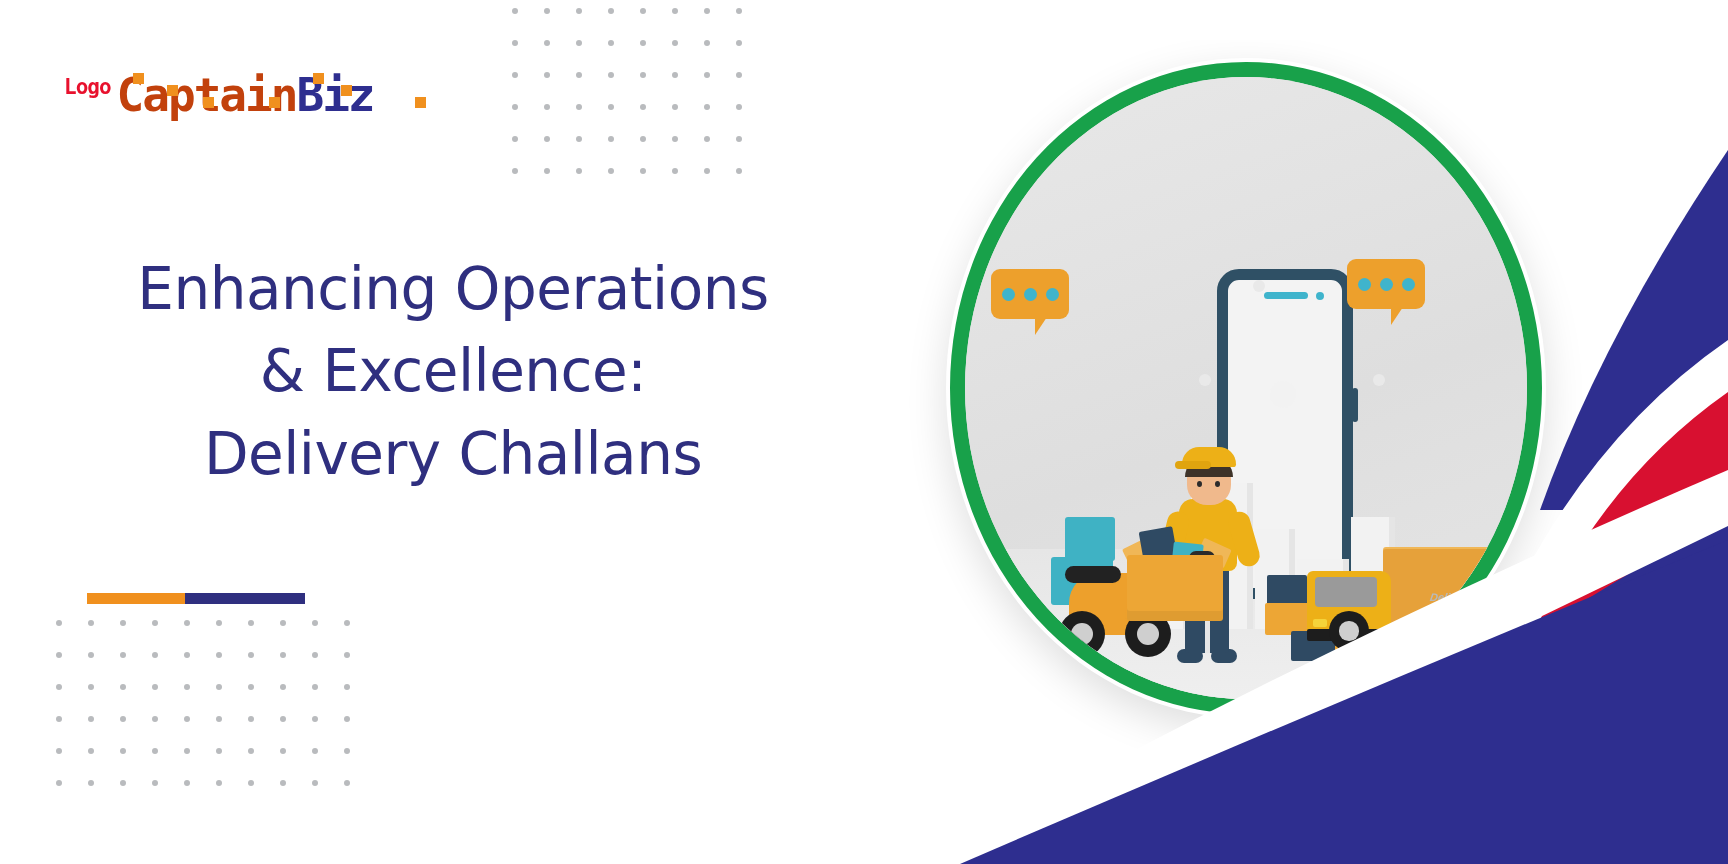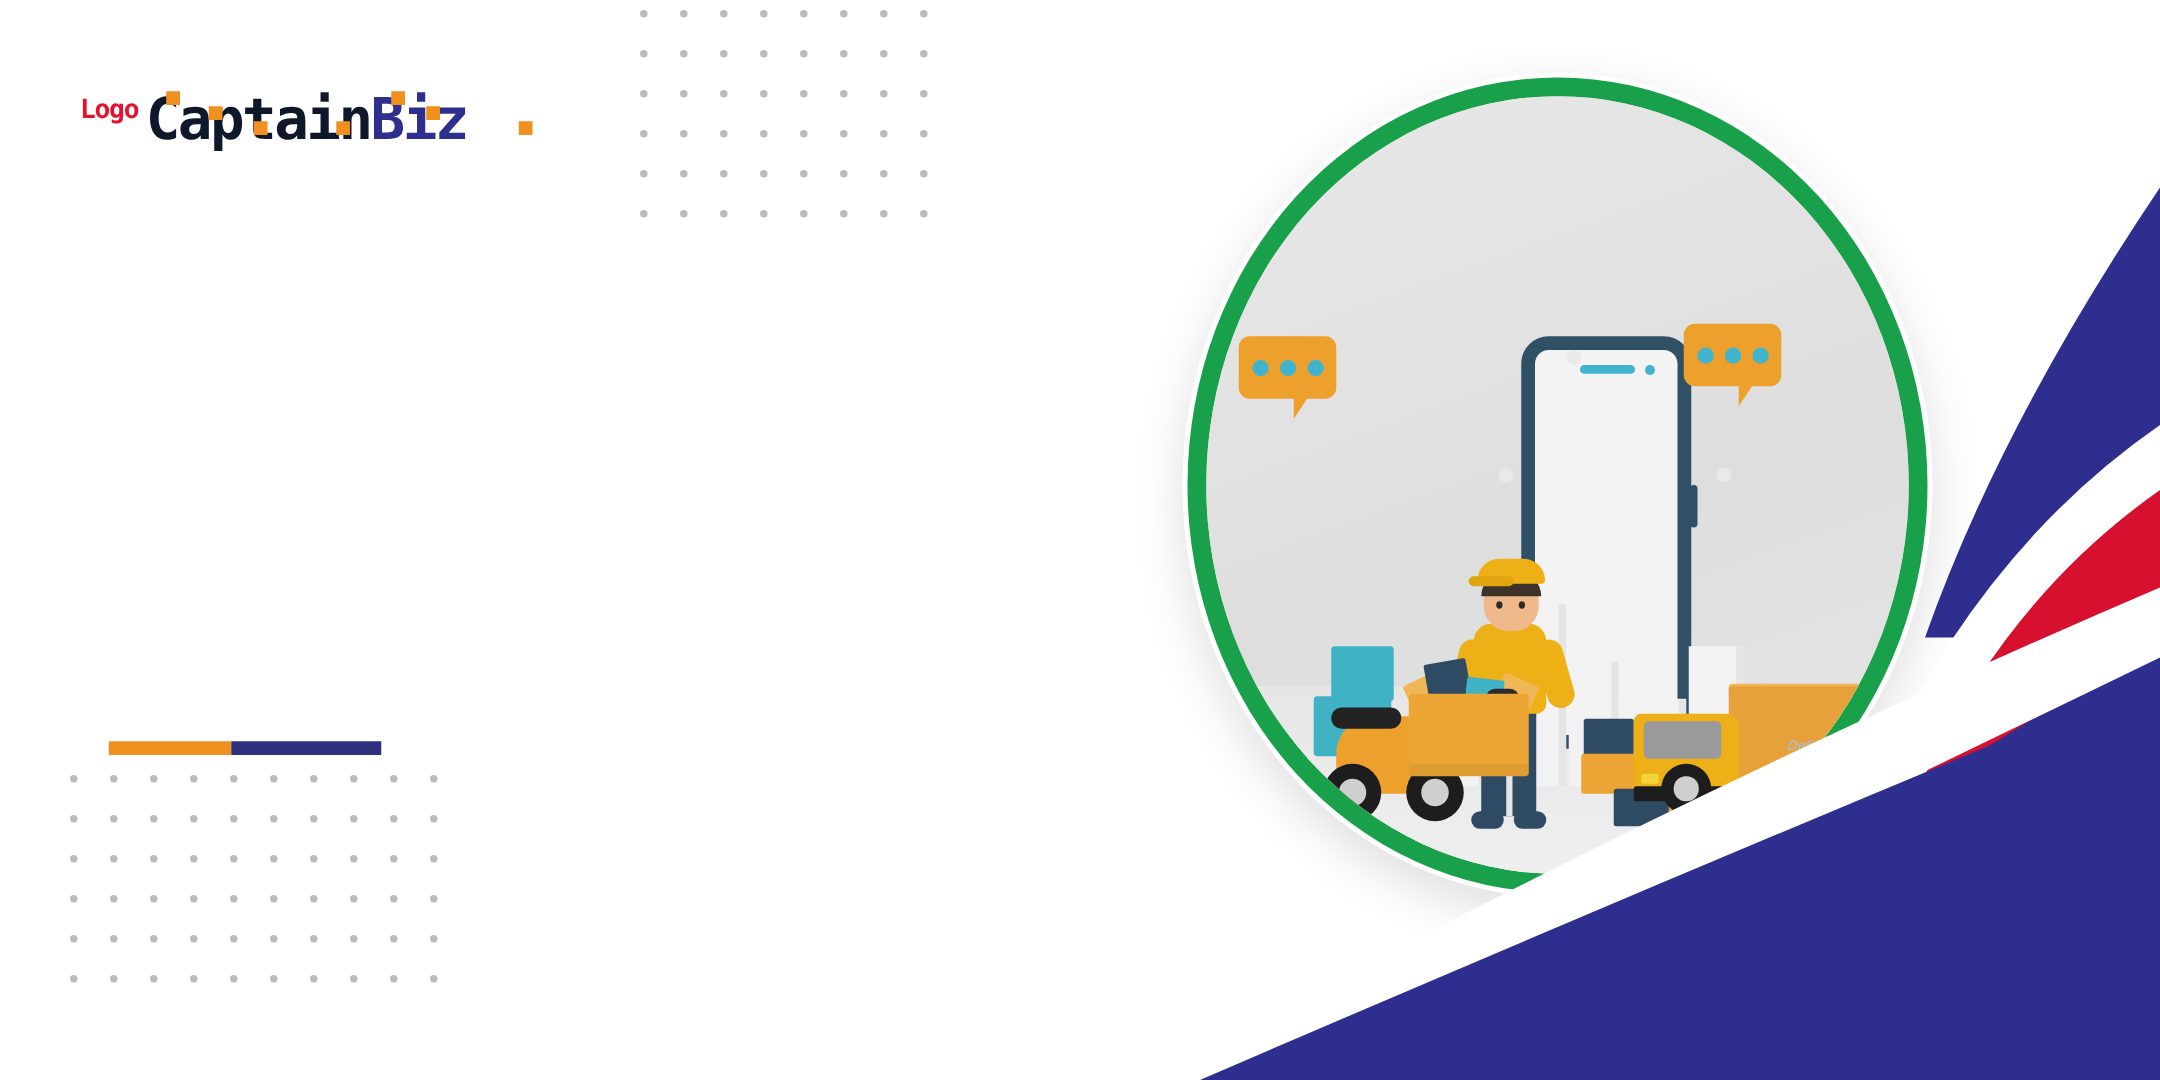--- a/index.html
+++ b/index.html
@@ -231,32 +231,37 @@
       <i class="dot" style="left: 96px; top: 160px; background: rgb(185, 187, 190);"></i>
       <i class="dot" style="left: 128px; top: 160px; background: rgb(185, 187, 190);"></i>
       <i class="dot" style="left: 160px; top: 160px; background: rgb(185, 187, 190);"></i>
       <i class="dot" style="left: 192px; top: 160px; background: rgb(185, 187, 190);"></i>
       <i class="dot" style="left: 224px; top: 160px; background: rgb(185, 187, 190);"></i>
     </div>
 
   <div class="logo-wrap">
     <span class="logo-badge" style="color: rgb(232, 17, 45);">Logo</span>
     <span class="logo-word" style="position:relative;">
-      <span class="lg" style="color: #0f172a;">Captain</span>
+      <span class="lg" style="color: #c2410c;">Captain</span>
         <span class="lb" style="color: rgb(46, 46, 143);">Biz</span>
       <i class="dot-acc" style="left: 16px; top: 1px; background: rgb(240, 144, 30);"></i>
       <i class="dot-acc" style="left: 50px; top: 13px; background: rgb(240, 144, 30);"></i>
       <i class="dot-acc" style="left: 86px; top: 25px; background: rgb(240, 144, 30);"></i>
       <i class="dot-acc" style="left: 152px; top: 25px; background: rgb(240, 144, 30);"></i>
       <i class="dot-acc" style="left: 196px; top: 1px; background: rgb(240, 144, 30);"></i>
       <i class="dot-acc" style="left: 224px; top: 13px; background: rgb(240, 144, 30);"></i>
       <i class="dot-acc" style="left: 298px; top: 25px; background: rgb(240, 144, 30);"></i>
     </span>
   </div>
 
+  <div class="headline" style="color: rgb(47, 47, 127);">
+    <span class="hl-line">Enhancing Operations</span>
+    <span class="hl-line">&amp; Excellence:</span>
+    <span class="hl-line">Delivery Challans</span>
+  </div>
 
   <div class="accent-bar">
     <span class="seg-orange" style="background: rgb(240, 144, 30);"></span>
     <span class="seg-navy" style="background: rgb(47, 47, 127);"></span>
   </div>
 
   <div class="dotgrid" id="dots-bottom">
       <i class="dot" style="left: 0px; top: 0px; background: rgb(185, 187, 190);"></i>
       <i class="dot" style="left: 32px; top: 0px; background: rgb(185, 187, 190);"></i>
       <i class="dot" style="left: 64px; top: 0px; background: rgb(185, 187, 190);"></i>

